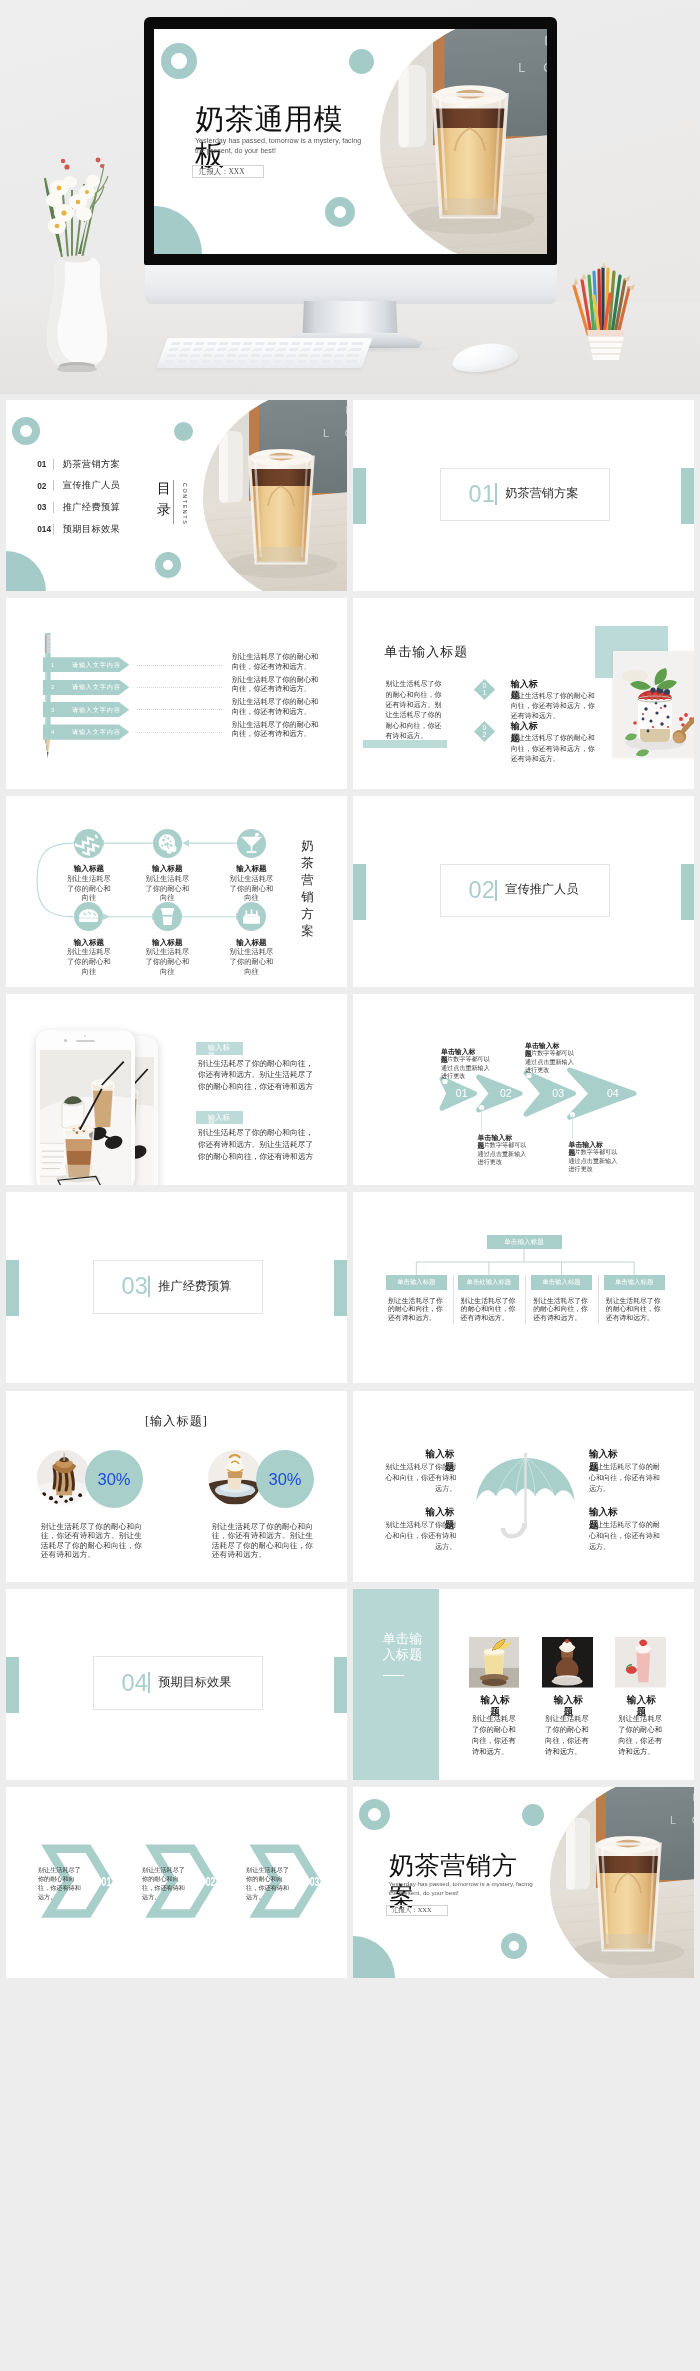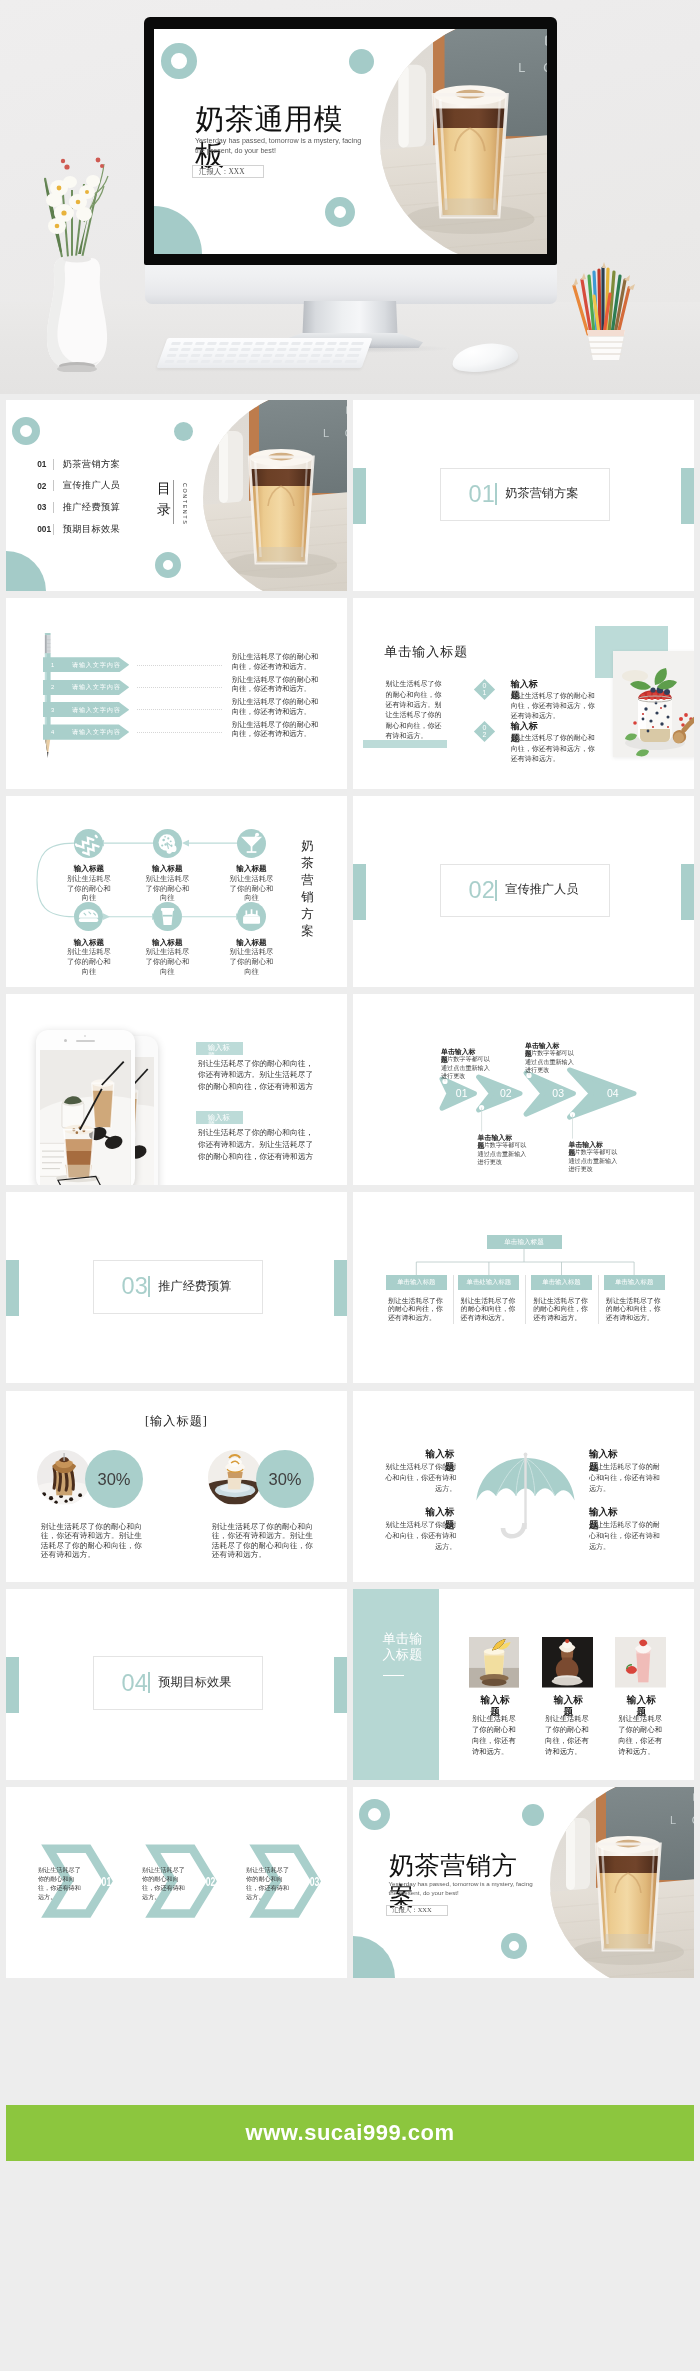--- a/index.html
+++ b/index.html
@@ -125,21 +125,21 @@
   .oc-lines{position:absolute;left:0;top:0;}
   .oc-box{position:absolute;background:#a9cfcb;display:flex;align-items:center;justify-content:center;color:#fff;}
   .oc-body{position:absolute;color:#333;}
   .oc-vsep{position:absolute;width:1px;background:#e0e0e0;}
 
   
   .pctslide{position:relative;width:100%;height:100%;}
   .pct-title{position:absolute;left:0;width:100%;text-align:center;color:#1f1f1f;letter-spacing:1px;}
   .pct-photo{position:absolute;border-radius:50%;overflow:hidden;}
   .pct-circle{position:absolute;border-radius:50%;background:#a9cfcb;display:flex;align-items:center;justify-content:center;
-        color:#404040;font-family:"Liberation Sans",sans-serif;font-weight:300;}
+        color:#1d4ed8;font-family:"Liberation Sans",sans-serif;font-weight:300;}
   .pct-body{position:absolute;color:#333;}
 
   
   .umslide{position:relative;width:100%;height:100%;}
   .um-svg{position:absolute;}
   .um-h{position:absolute;color:#1f1f1f;font-weight:700;}
   .um-b{position:absolute;color:#333;}
   .um-right{text-align:right;}
   .um-left{text-align:left;}
 
@@ -454,21 +454,21 @@
     <span class="toc-num" style="font-size:8.3px;width:16.0px;">02</span>
     <span class="toc-line" style="height:11.0px;"></span>
     <span class="toc-text" style="font-size:9.2px;">宣传推广人员</span>
   </div>
   <div class="toc-row" style="left:31.2px;top:100.9px;height:13.0px;">
     <span class="toc-num" style="font-size:8.3px;width:16.0px;">03</span>
     <span class="toc-line" style="height:11.0px;"></span>
     <span class="toc-text" style="font-size:9.2px;">推广经费预算</span>
   </div>
   <div class="toc-row" style="left:31.2px;top:122.6px;height:13.0px;">
-    <span class="toc-num" style="font-size:8.3px;width:16.0px;">001</span>
+    <span class="toc-num" style="font-size:8.3px;width:16.0px;">014</span>
     <span class="toc-line" style="height:11.0px;"></span>
     <span class="toc-text" style="font-size:9.2px;">预期目标效果</span>
   </div>
   <div class="toc-label" style="left:150.8px;top:78.0px;font-size:13.8px;line-height:21.0px;width:14.0px;">目录</div>
   <div class="toc-vline" style="left:166.5px;top:80.0px;height:44.3px;"></div>
   <div class="toc-label-en" style="left:176.0px;top:82.9px;font-size:5.4px;">CONTENTS</div>
 </div>
 </div>
 <div class="slide" style="left:353.0px;top:400.0px;width:341.0px;height:191.0px;">
 <div class="sec">
@@ -1134,16 +1134,15 @@
   <div class="dot" style="left:169.0px;top:17.0px;width:22.0px;height:22.0px;"></div>
   <div class="ring" style="left:148.0px;top:146.0px;width:26.0px;height:26.0px;border-width:8.0px;"></div>
   <div class="ts-quarter" style="width:42.0px;height:42.0px;border-radius:0 42.0px 0 0;"></div>
   <div class="ts-title" style="left:35.9px;top:63.5px;width:130.0px;font-size:25.2px;line-height:31.0px;">奶茶营销方案</div>
   <div class="ts-sub" style="left:35.5px;top:92.5px;width:145.0px;font-size:6.2px;line-height:9.2px;">Yesterday has passed, tomorrow is a mystery, facing the present, do your best!</div>
   <div class="ts-btn" style="left:33.2px;top:118.3px;width:61.9px;height:11.2px;font-size:6.4px;padding-left:5.0px;">汇报人：XXX</div>
 </div>
 </div>
 
 <div class="foot">
-  <div class="foot-sub">www.sucai999.com</div>
 </div>
 
 </div>
 
 </body></html>

